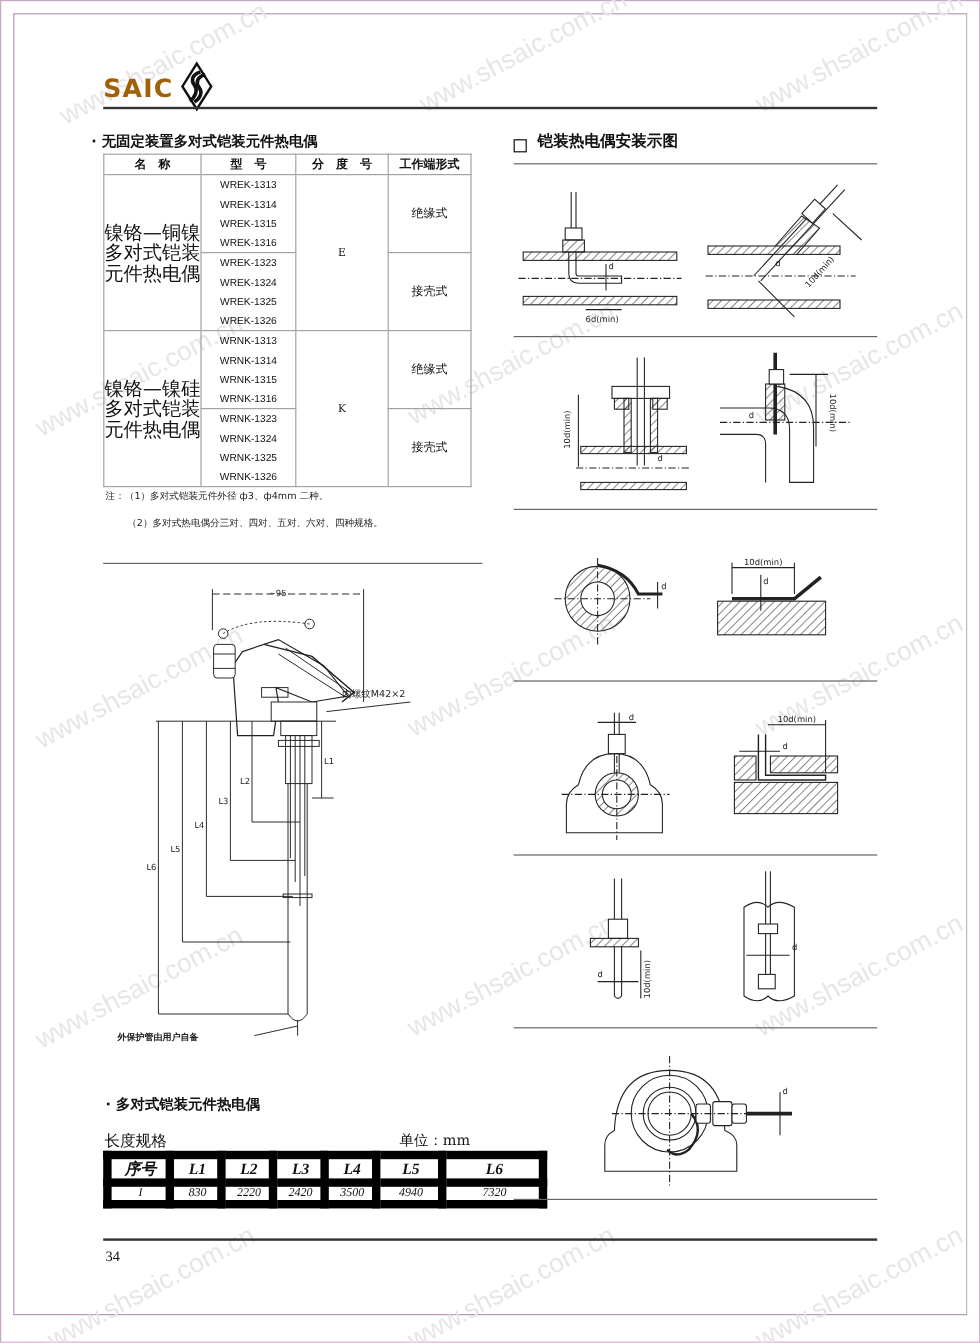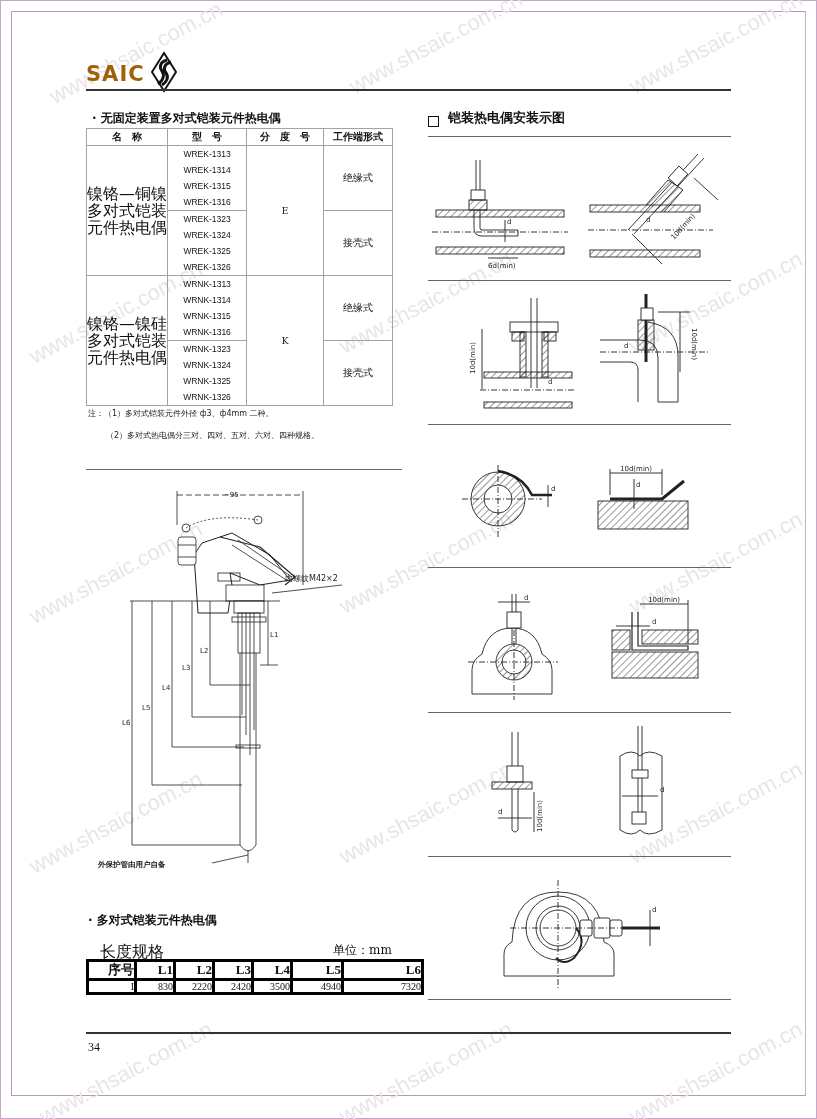--- a/index.html
+++ b/index.html
@@ -5,39 +5,39 @@
   html,body{margin:0;padding:0;background:#fff;}
   body{width:817px;height:1119px;position:relative;overflow:hidden;font-family:"DejaVu Sans",sans-serif;color:#111;}
   .outer{position:absolute;left:0;top:0;width:815px;height:1117px;border:1px solid #c8a6c8;}
   .inner{position:absolute;left:11px;top:11px;width:793px;height:1083px;border:1px solid #b898b8;border-right-color:#c8b0c8;}
   .wm{position:absolute;font-family:"Liberation Sans",sans-serif;font-size:22px;color:#e9e4e9;transform:rotate(-28deg);white-space:nowrap;pointer-events:none;z-index:0;}
   .logo{position:absolute;left:86px;top:52px;display:flex;align-items:center;z-index:2;}
   .logo-text{font-family:"DejaVu Sans",sans-serif;font-weight:bold;font-size:21px;letter-spacing:1px;color:#a16207;}
   .logo-mark{margin-left:6px;}
   .rule{position:absolute;height:2px;background:#333;z-index:2;}
   .rule-thin{position:absolute;height:1px;background:#666;z-index:2;}
-  .h-left{position:absolute;left:92px;top:110px;font-size:12px;font-weight:bold;z-index:2;}
+  .h-left{position:absolute;left:76px;top:110px;font-size:12px;font-weight:bold;z-index:2;}
   .h-right{position:absolute;left:428px;top:109px;font-size:13px;font-weight:bold;z-index:2;display:flex;align-items:flex-end;}
   .sq{display:inline-block;width:9px;height:9px;border:1px solid #111;margin-right:9px;}
   table.spec{position:absolute;left:86px;top:128px;border-collapse:collapse;z-index:2;font-size:10px;}
   table.spec td, table.spec th{border:1px solid #a3a3a3;padding:0;text-align:center;vertical-align:middle;}
   table.spec th{font-weight:bold;height:16px;font-size:10px;}
   .c1{width:80px;}
   .c2{width:78px;}
   .c3{width:76px;}
   .c4{width:68px;}
   .models div{font-family:Liberation Sans, sans-serif;font-size:8.5px;height:16px;line-height:16px;}
   .name{font-size:16px;line-height:17px;padding:0 6px;}
   .notes{position:absolute;left:88px;z-index:2;font-size:8px;color:#222;}
   .drawing{position:absolute;z-index:2;}
   .sub-h{position:absolute;left:88px;top:900px;font-size:12px;font-weight:bold;z-index:2;margin-top:12px;}
-  .len-title{position:absolute;left:100px;top:942px;font-size:16px;font-family:"DejaVu Serif",serif;z-index:2;text-align:right;}
+  .len-title{position:absolute;left:87px;top:942px;font-size:13px;font-family:"DejaVu Serif",serif;z-index:2;text-align:right;}
   .len-unit{position:absolute;left:333px;top:942px;font-size:12px;font-family:"DejaVu Serif",serif;z-index:2;}
   table.len{position:absolute;left:86px;top:959px;border-collapse:collapse;z-index:2;font-family:"Liberation Serif",serif;}
-  table.len td, table.len th{border:3px solid #000000;padding:0 0 0 3px;text-align:right;font-size:10px;height:11px;line-height:11px;}
+  table.len td, table.len th{border:7px solid #000000;padding:0 0 0 3px;text-align:center;font-size:10px;height:11px;line-height:11px;font-style:italic;}
   table.len th{font-size:13px;font-weight:bold;height:16px;line-height:16px;}
   .page-num{position:absolute;left:88px;top:1040px;font-family:"Liberation Serif",serif;font-size:12px;z-index:2;}
   svg{overflow:visible;}
 </style>
 </head>
 <body>
 
 <div class="outer"></div>
 <div class="inner"></div>
 

